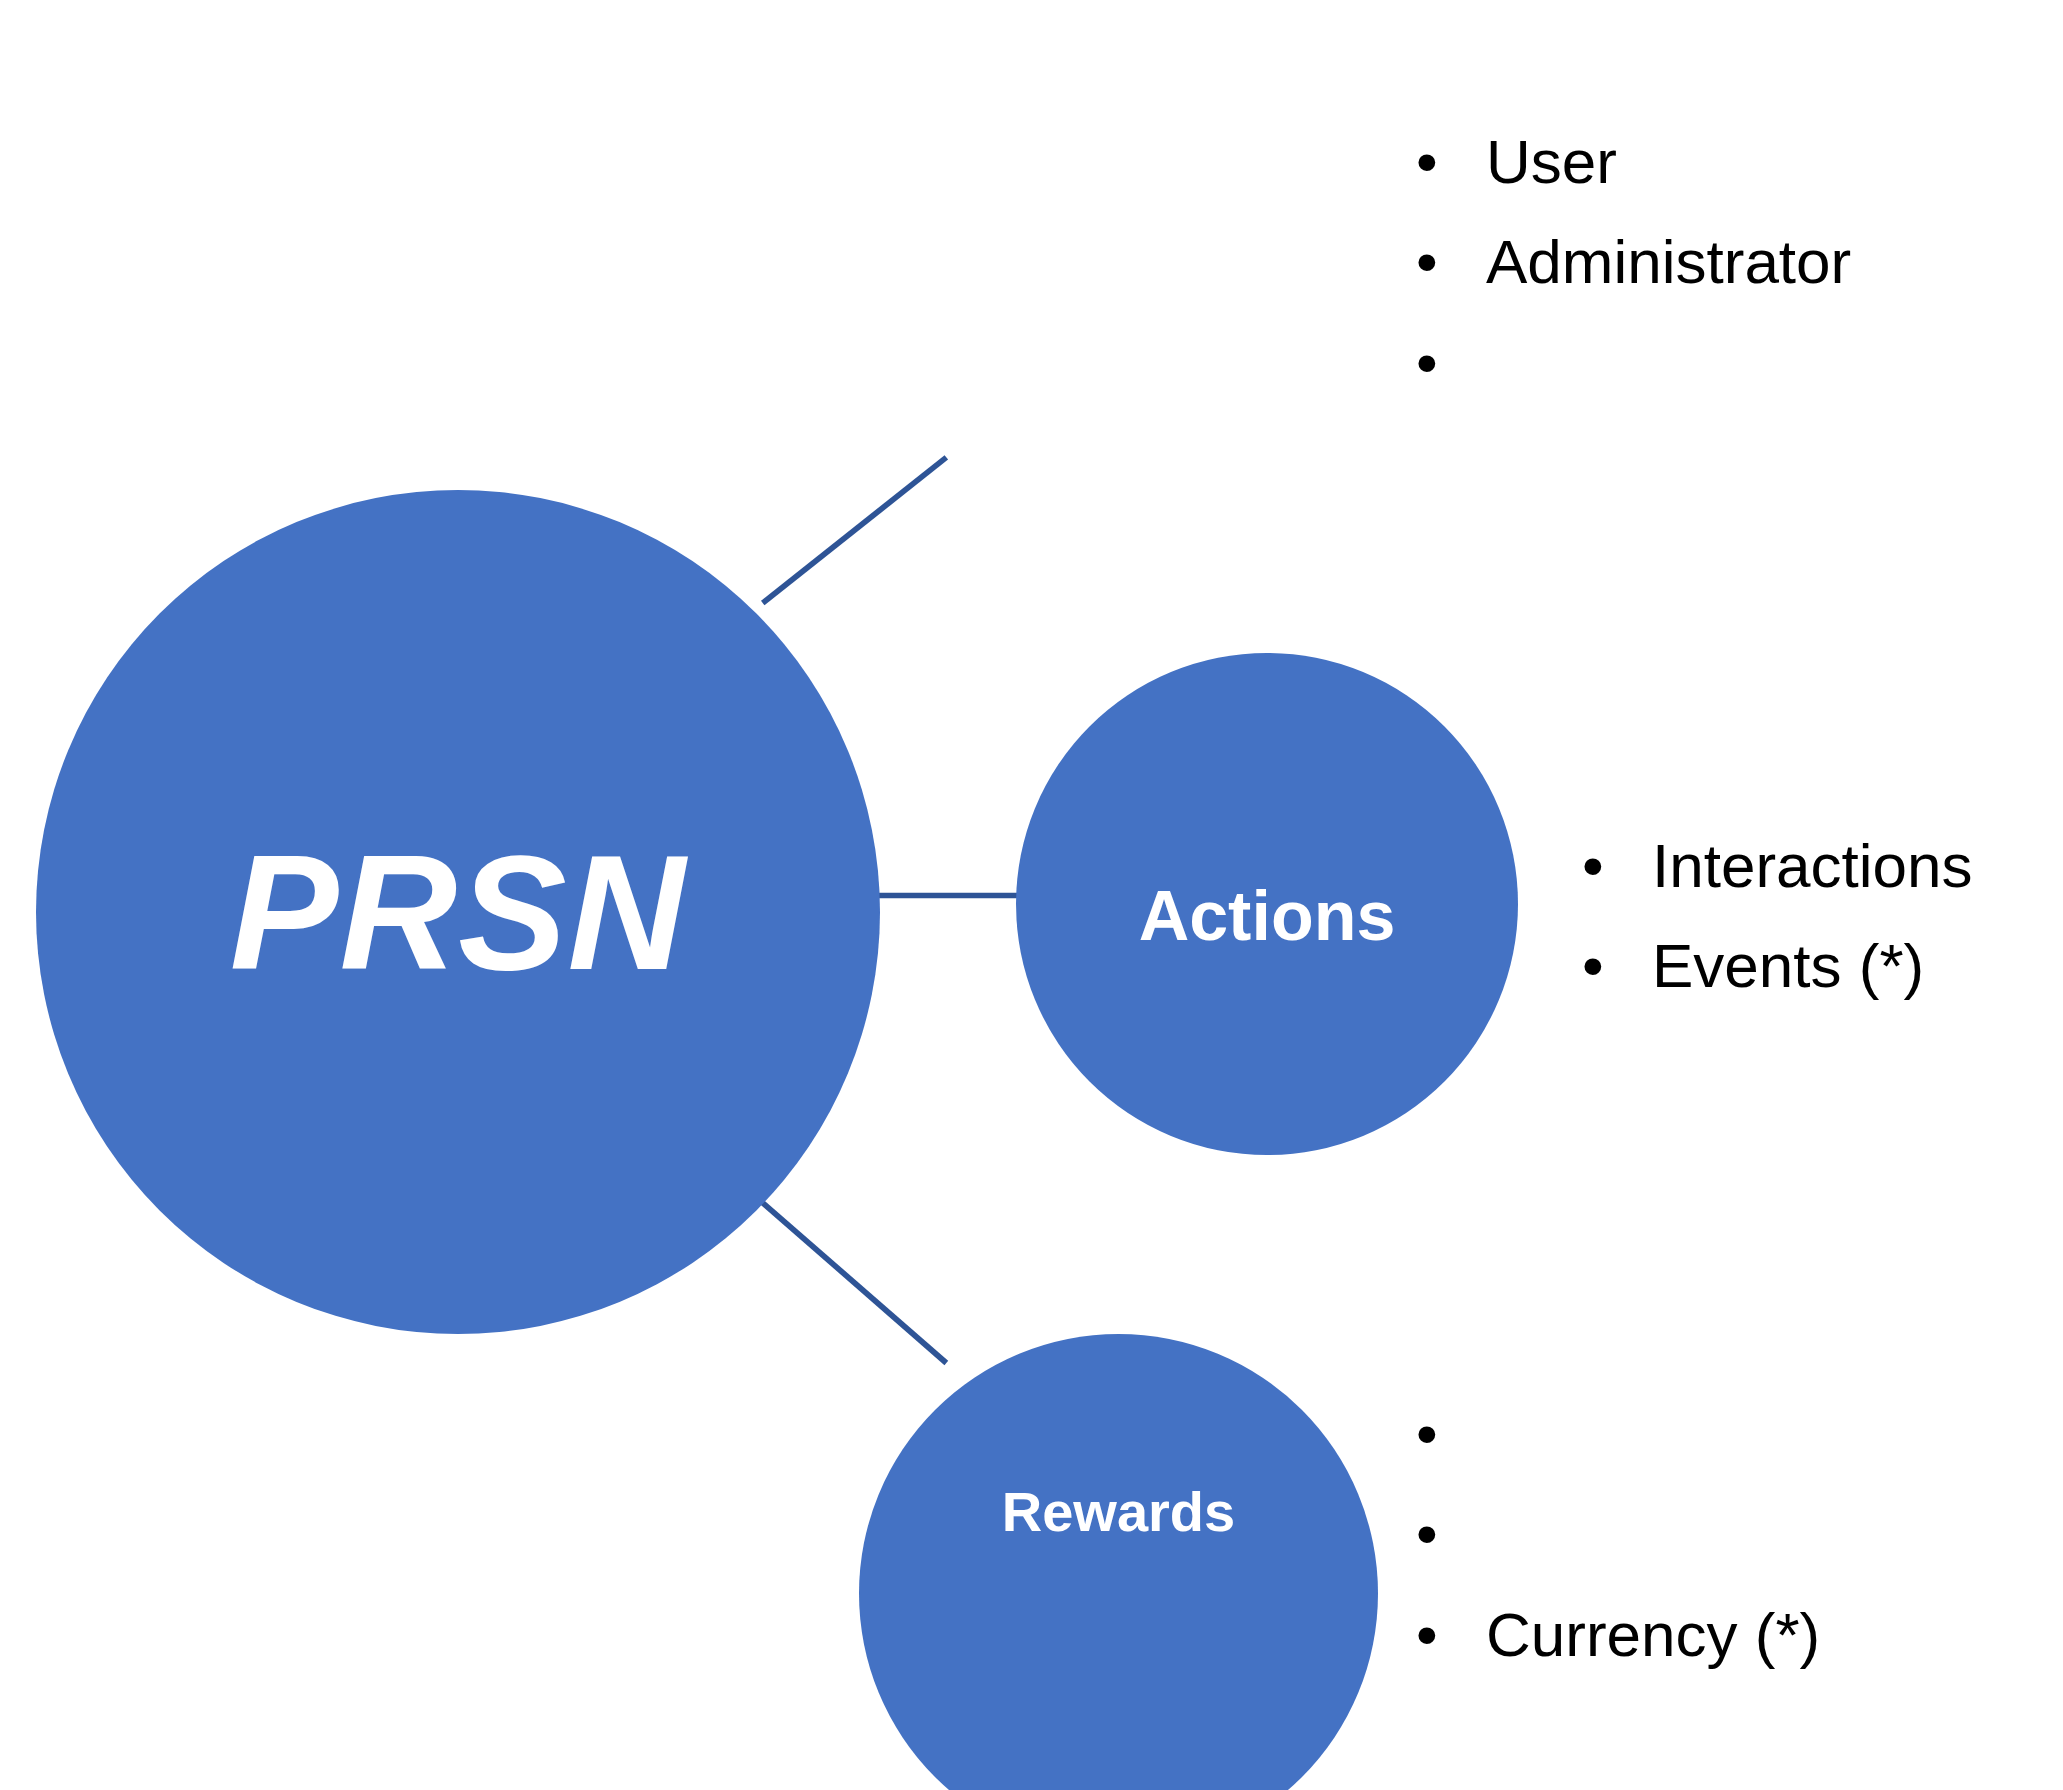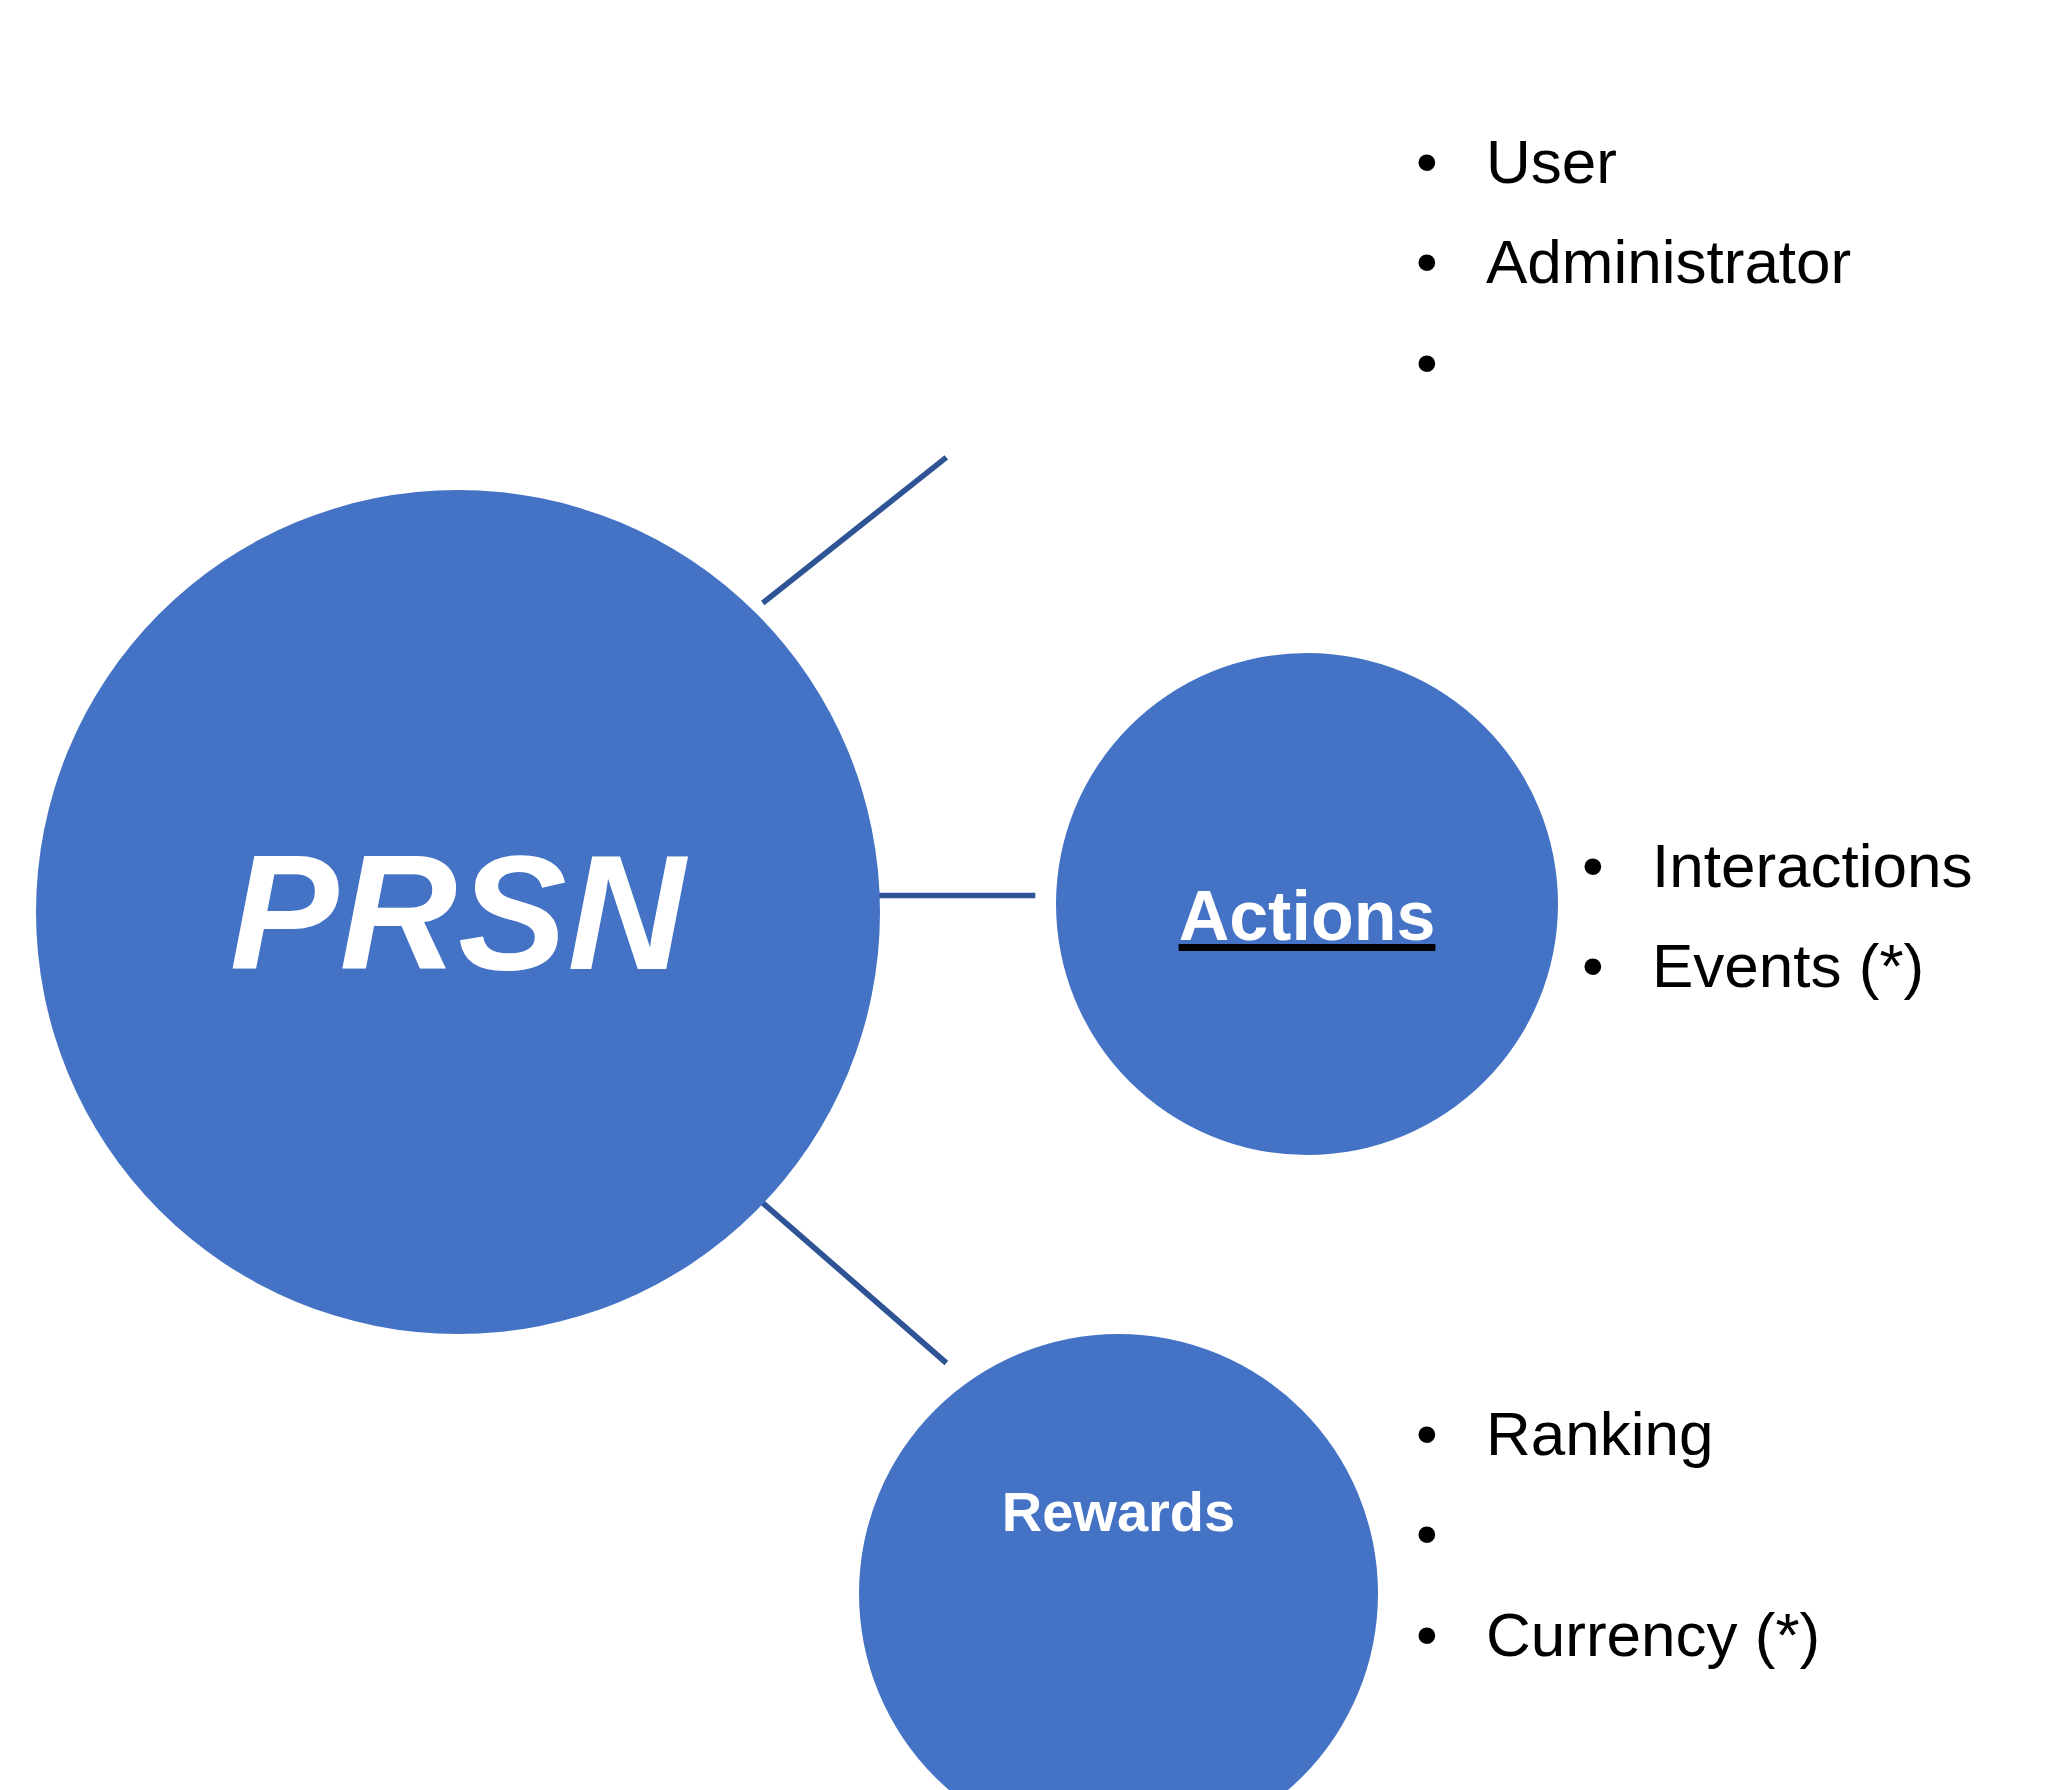--- a/index.html
+++ b/index.html
@@ -62,26 +62,25 @@
     width: 477px;
     height: 477px;
     align-items: flex-end;
     padding-bottom: 127px;
   }
   #node-roles .node-label {
     font-size: 70px;
   }
   
   #node-actions {
-    left: 1056px;
+    left: 1016px;
     top: 653px;
     width: 502px;
     height: 502px;
     padding-top: 23px;
-    text-decoration: underline;
   }
   #node-actions .node-label {
     font-size: 70px;
   }
   
   #node-rewards {
     left: 859px;
     top: 1334px;
     width: 519px;
     height: 519px;
@@ -182,21 +181,20 @@
     </li>
     <li>
       <span class="bullet-dot">•</span>
       <span class="bullet-text">Events (*)</span>
     </li>
   </ul>
 
   <ul class="bullet-list" id="list-rewards">
     <li>
       <span class="bullet-dot">•</span>
-      <span class="bullet-text">Ranking</span>
     </li>
     <li>
       <span class="bullet-dot">•</span>
     </li>
     <li>
       <span class="bullet-dot">•</span>
       <span class="bullet-text">Currency (*)</span>
     </li>
   </ul>
 

